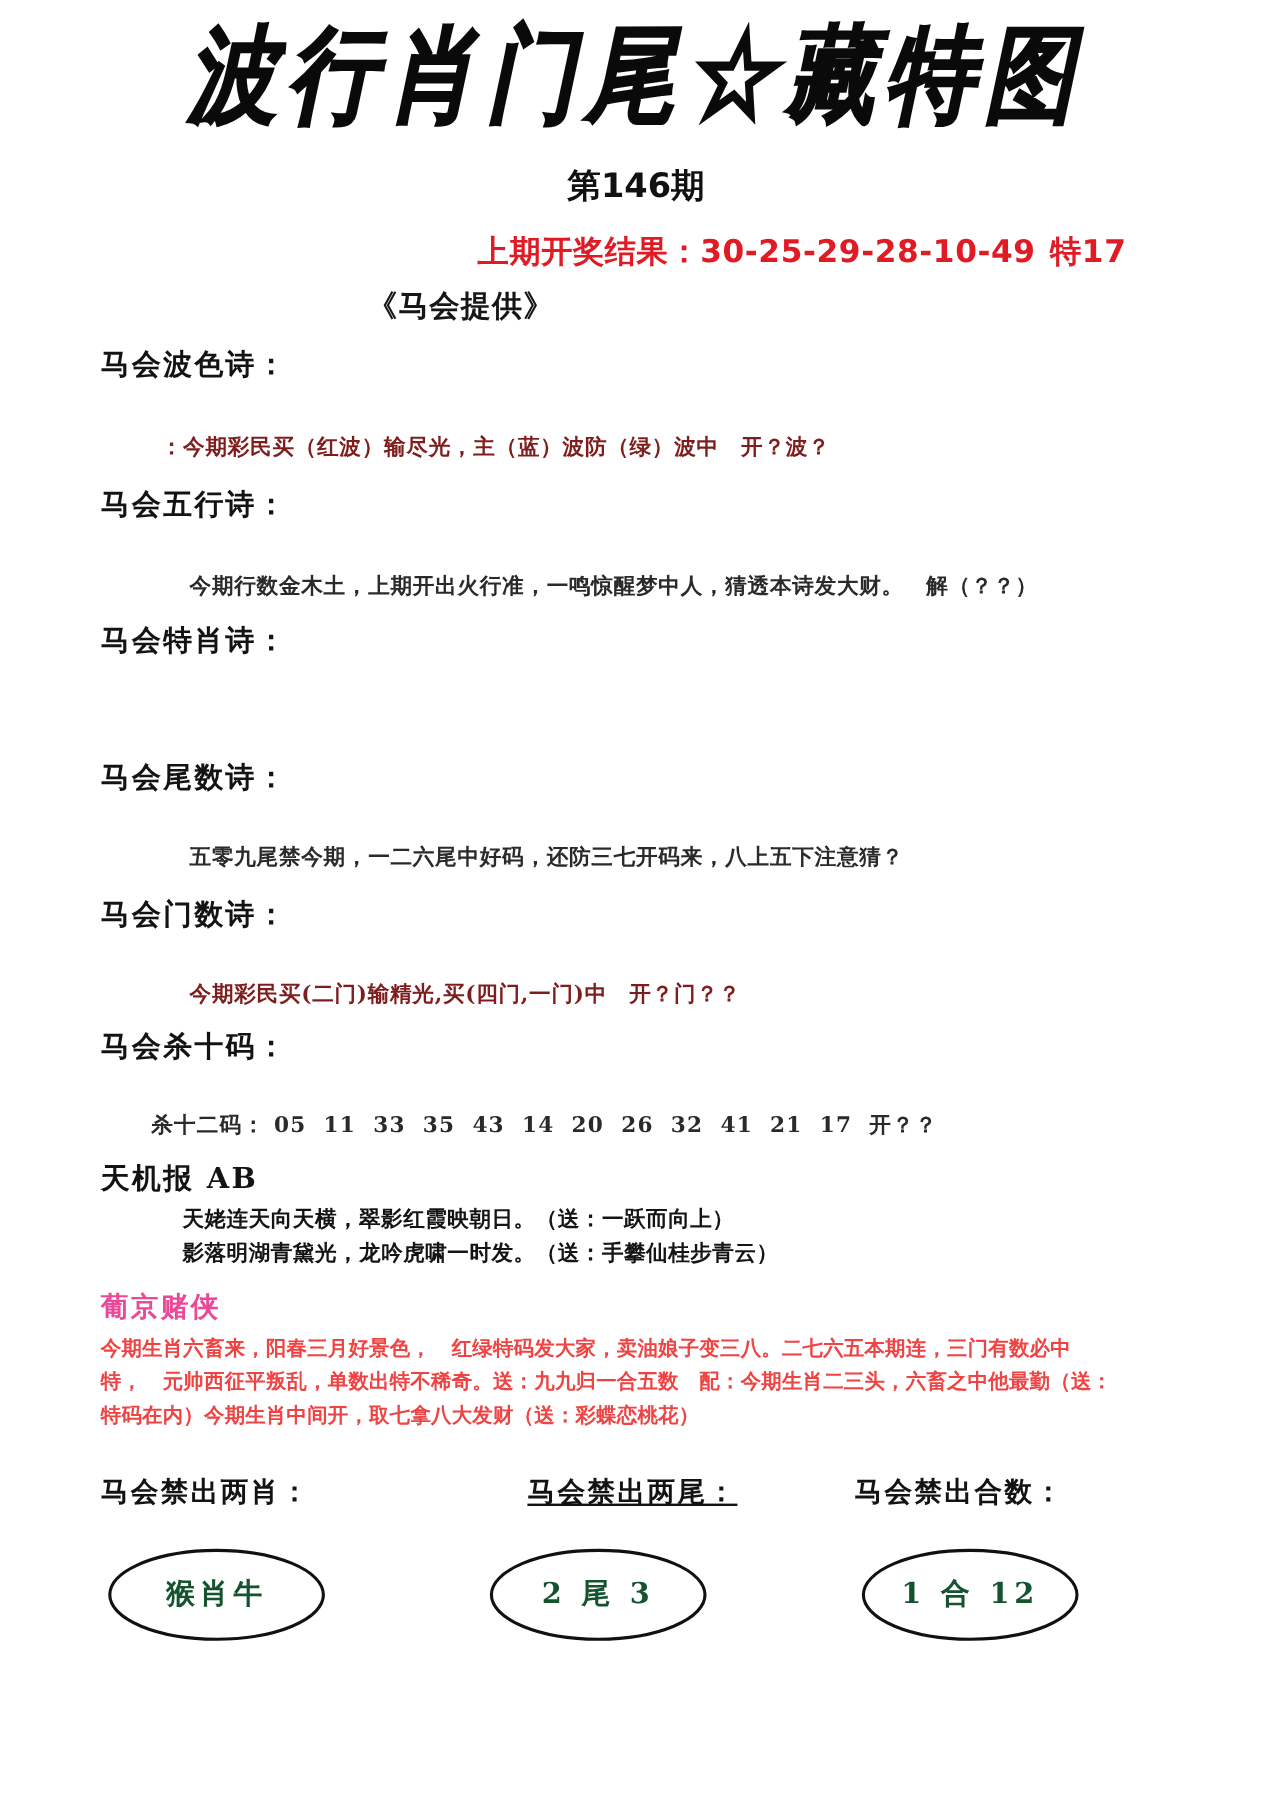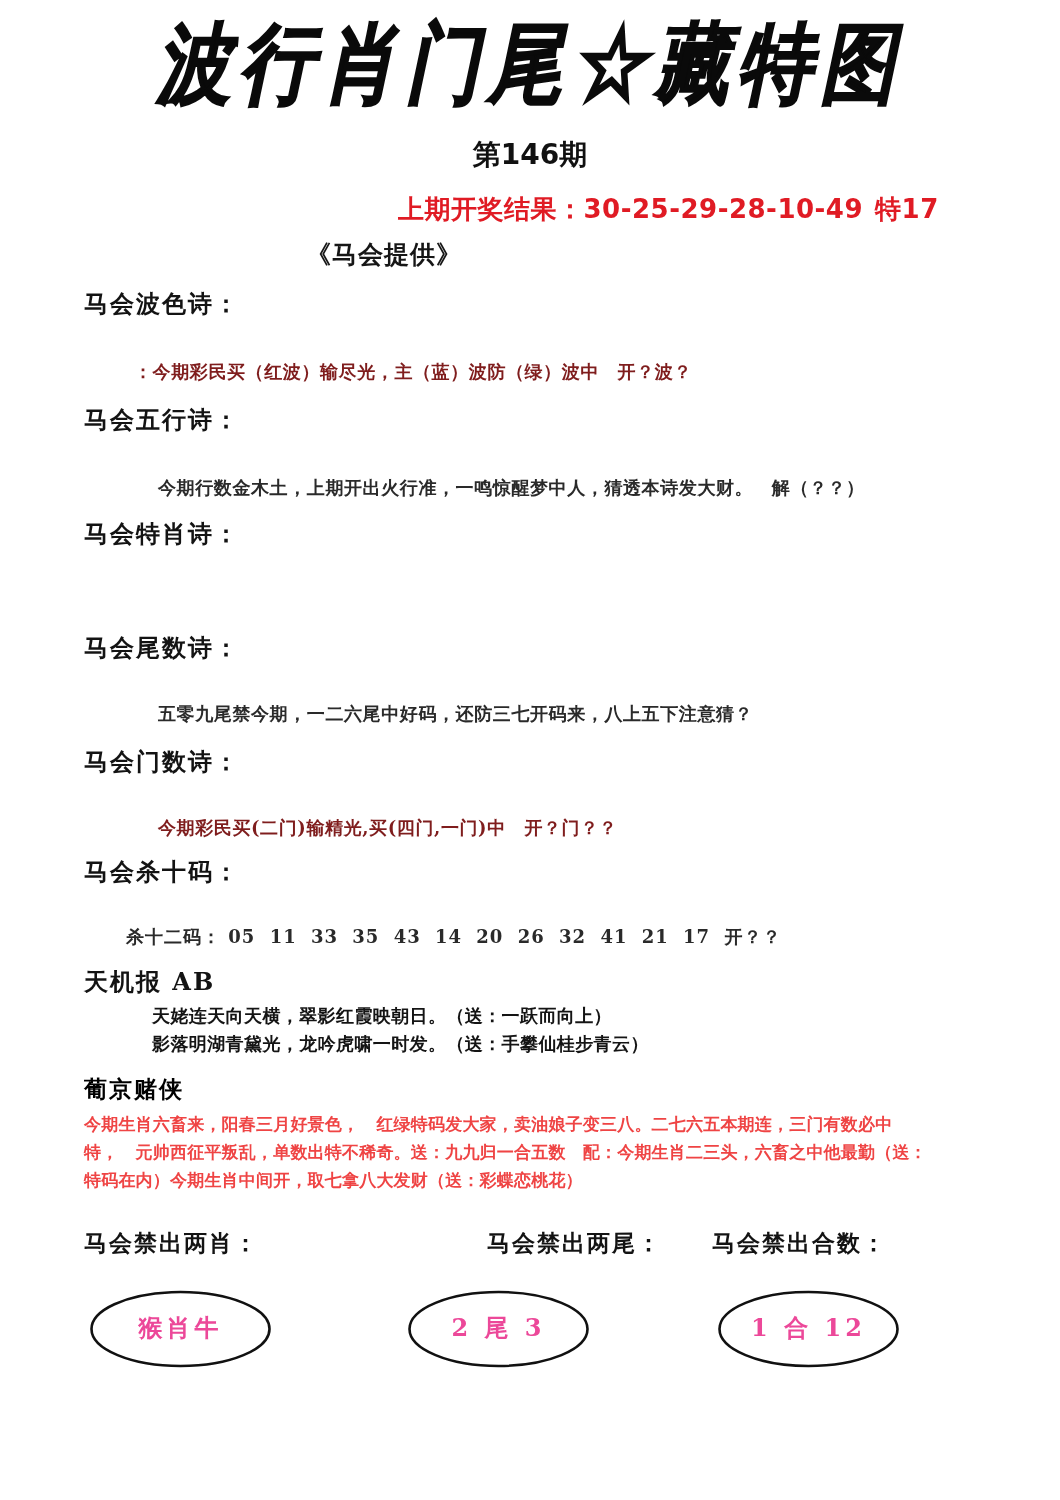--- a/index.html
+++ b/index.html
@@ -156,21 +156,21 @@
   .tj-2 { top: 1032px; }
 
   
   .pujing-head {
     position: absolute;
     left: 84px;
     top: 1074px;
     font-family: Liberation Serif, serif;
     font-size: 23px;
     font-weight: 700;
-    color: #000000;
+    color: #ec4899;
     letter-spacing: 2px;
     white-space: nowrap;
   }
   .pujing-body {
     position: absolute;
     left: 84px;
     top: 1110px;
     width: 892px;
     font-family: "DejaVu Serif", "Liberation Serif", serif;
     font-size: 17px;
@@ -200,21 +200,21 @@
 
   .ban-title {
     font-family: "DejaVu Serif", "Liberation Serif", serif;
     font-size: 23px;
     font-weight: 700;
     color: #131313;
     letter-spacing: 2px;
     white-space: nowrap;
     text-align: left;
   }
-  .bg-2 .ban-title { text-align: right; }
+  .bg-2 .ban-title { text-align: center; text-decoration: underline; }
   .bg-3 .ban-title { text-align: left; }
 
   .oval-wrap {
     position: relative;
     margin-top: 30px;
     width: 185px;
     height: 80px;
   }
   .bg-1 .oval-wrap { margin-left: 4px; }
   .bg-2 .oval-wrap { margin-left: 14px; }
@@ -232,21 +232,21 @@
     left: 0;
     top: 0;
     width: 100%;
     height: 100%;
     display: flex;
     align-items: center;
     justify-content: center;
     font-family: "DejaVu Serif", "Liberation Serif", serif;
     font-size: 24px;
     font-weight: 600;
-    color: #ec4899;
+    color: #14532d;
     letter-spacing: 4px;
     padding-bottom: 2px;
     box-sizing: border-box;
   }
 </style>
 </head>
 <body>
 
 <div class="page">
 

